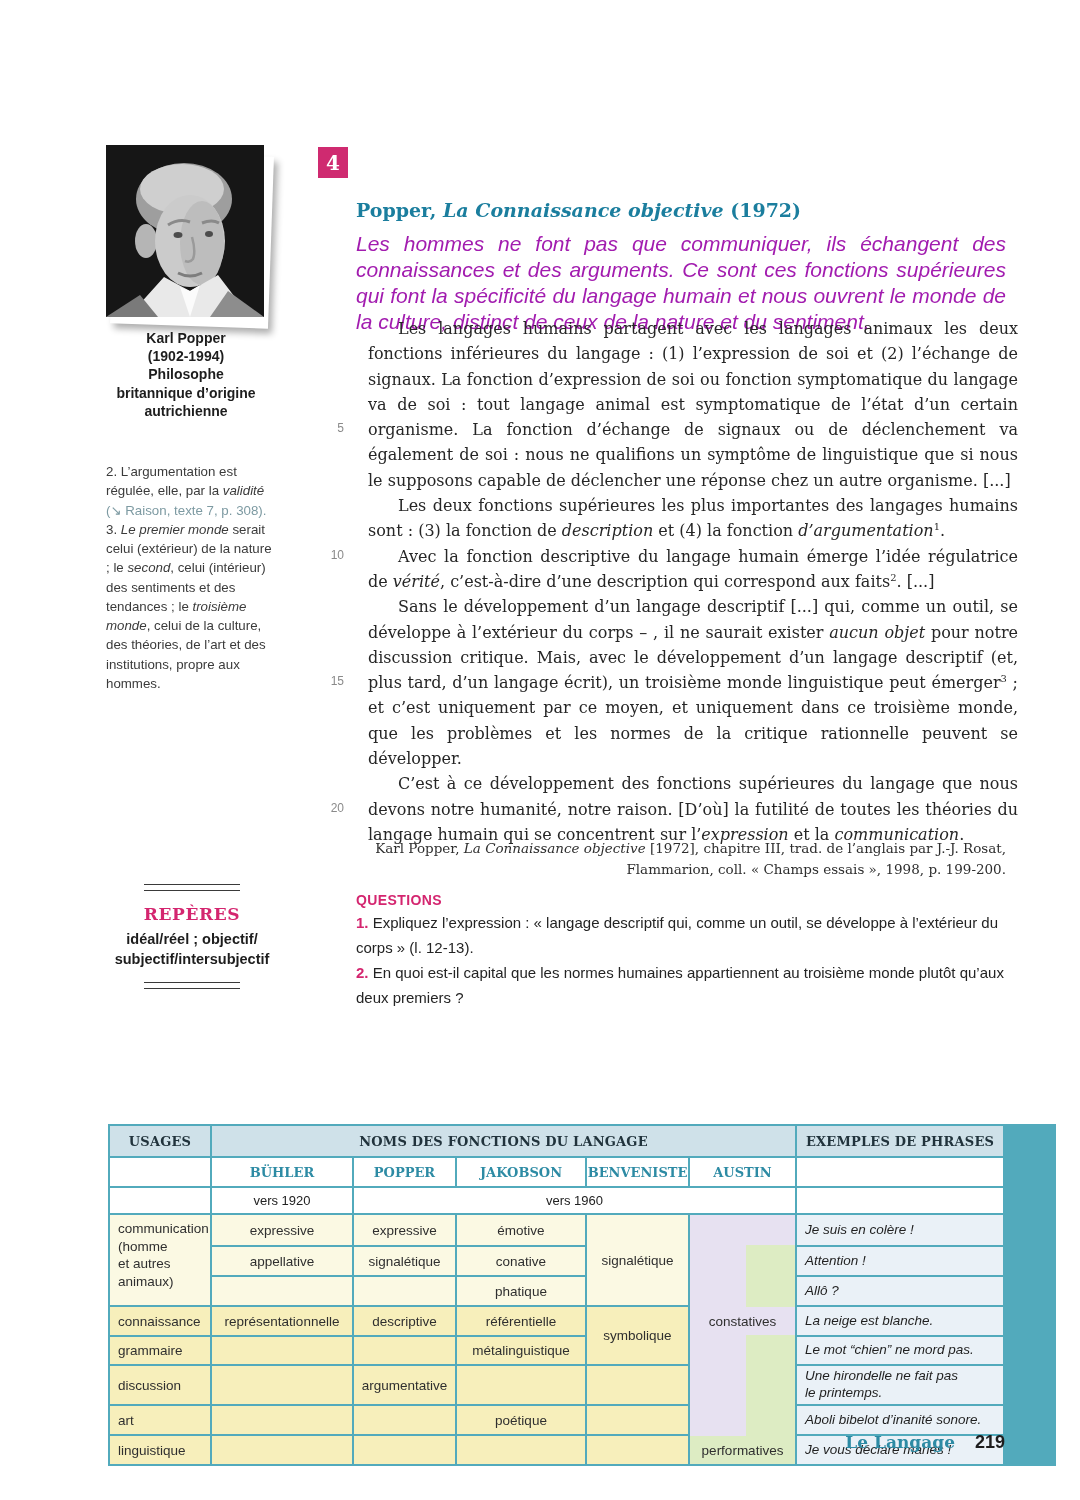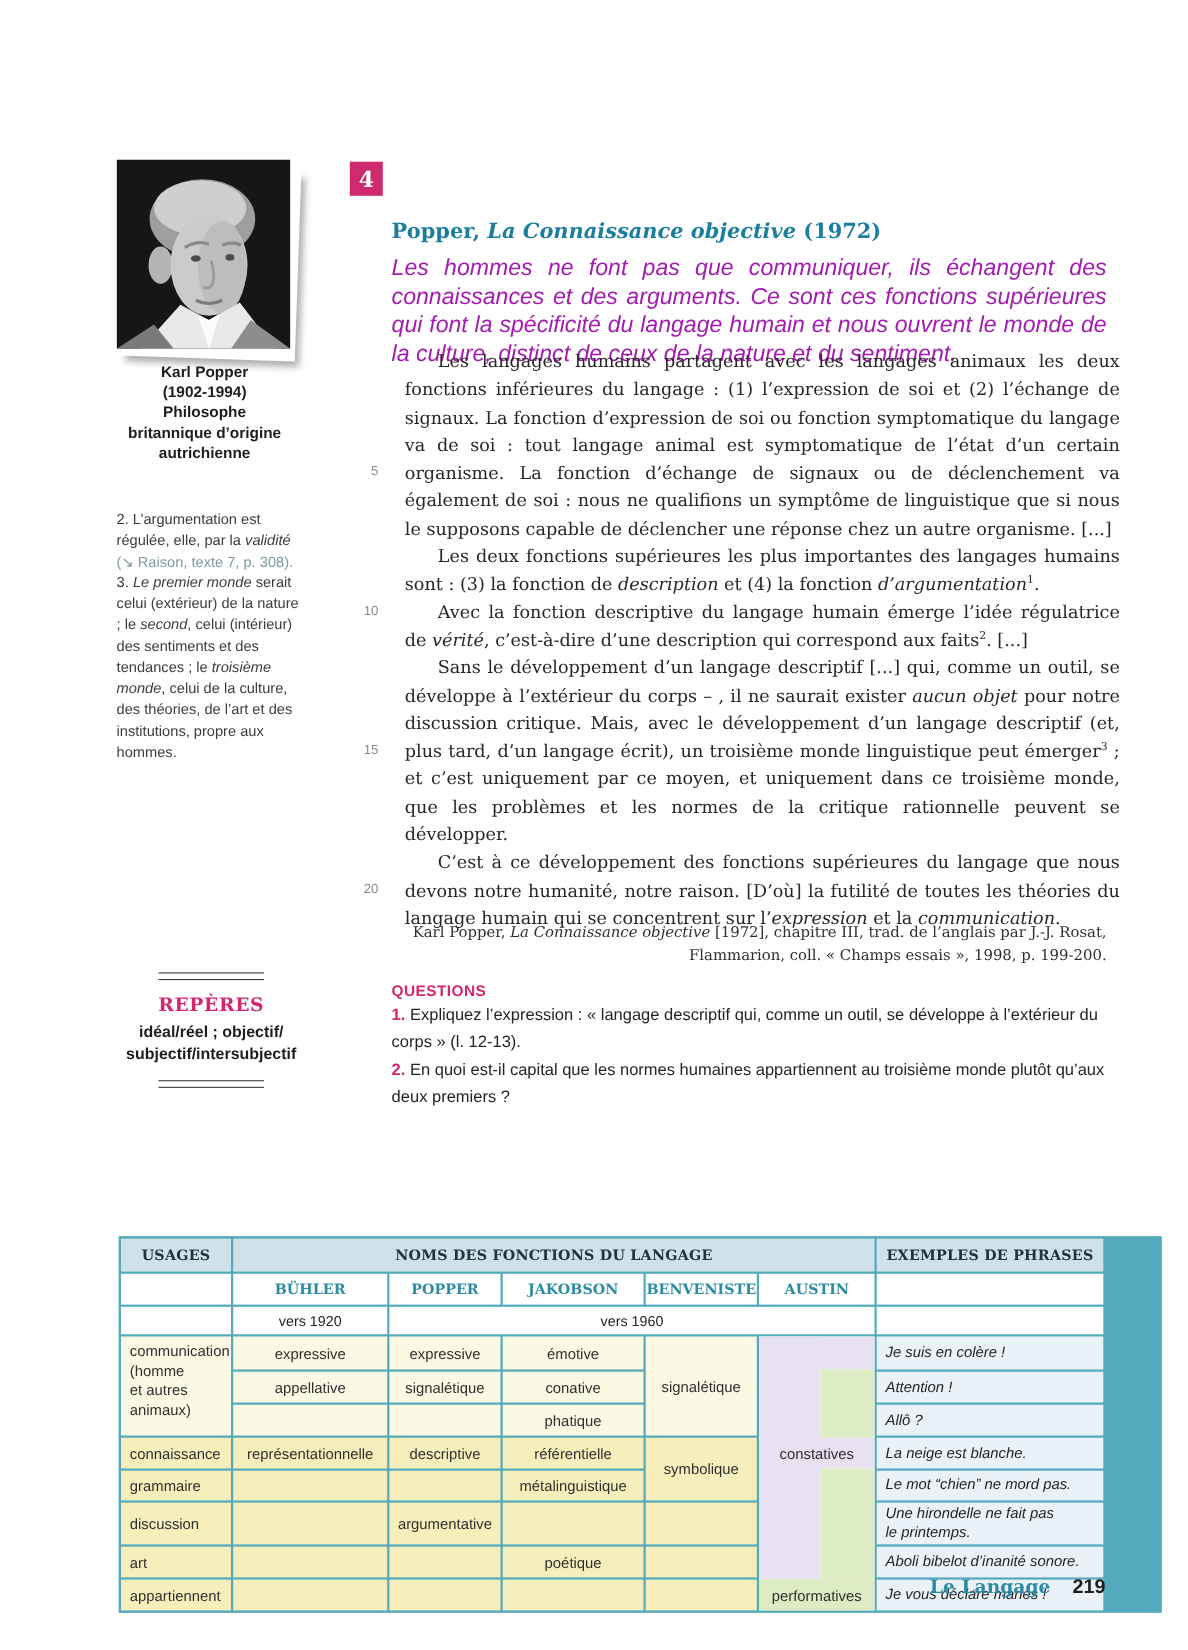--- a/index.html
+++ b/index.html
@@ -170,21 +170,21 @@
     <div style="grid-area:3/7/4/8;"></div>
 
     <div class="cream leftal usage-com" style="grid-area:4/1/7/2;">communication
 (homme
 et autres
 animaux)</div>
     <div class="yellow leftal" style="grid-area:7/1/8/2;">connaissance</div>
     <div class="yellow leftal" style="grid-area:8/1/9/2;">grammaire</div>
     <div class="yellow leftal" style="grid-area:9/1/10/2;">discussion</div>
     <div class="yellow leftal" style="grid-area:10/1/11/2;">art</div>
-    <div class="yellow leftal" style="grid-area:11/1/12/2;">appartiennent</div>
+    <div class="yellow leftal" style="grid-area:11/1/12/2;">linguistique</div>
 
     <div class="cream" style="grid-area:4/2/5/3;">expressive</div>
     <div class="cream" style="grid-area:5/2/6/3;">appellative</div>
     <div class="cream" style="grid-area:6/2/7/3;"></div>
     <div class="yellow" style="grid-area:7/2/8/3;">représentationnelle</div>
     <div class="yellow" style="grid-area:8/2/9/3;"></div>
     <div class="yellow" style="grid-area:9/2/10/3;"></div>
     <div class="yellow" style="grid-area:10/2/11/3;"></div>
     <div class="yellow" style="grid-area:11/2/12/3;"></div>
 

